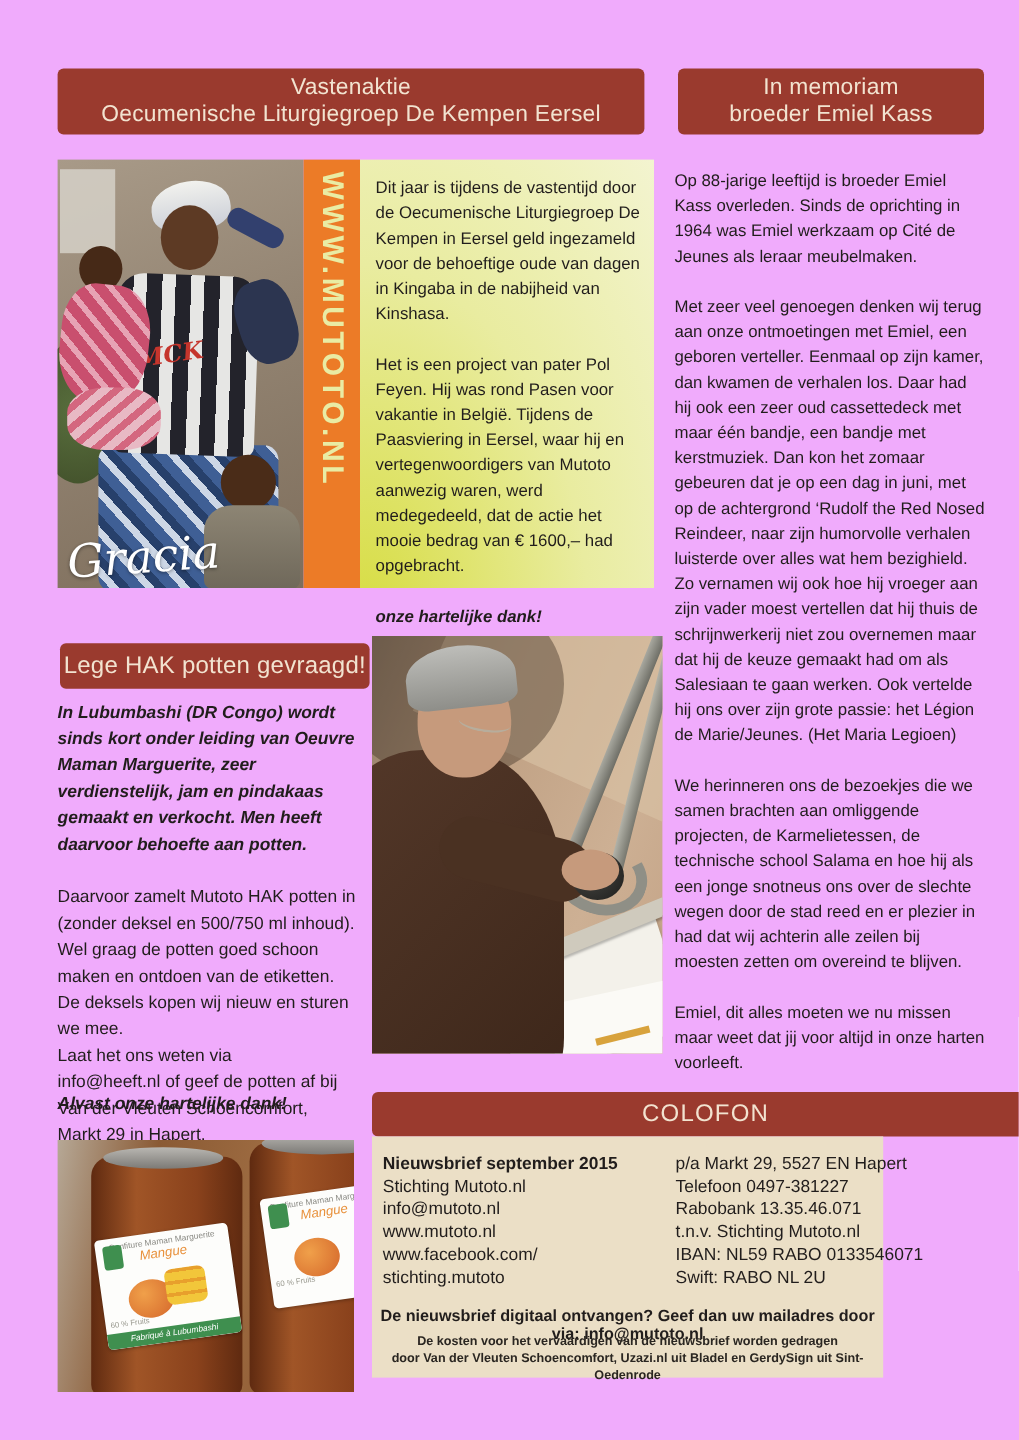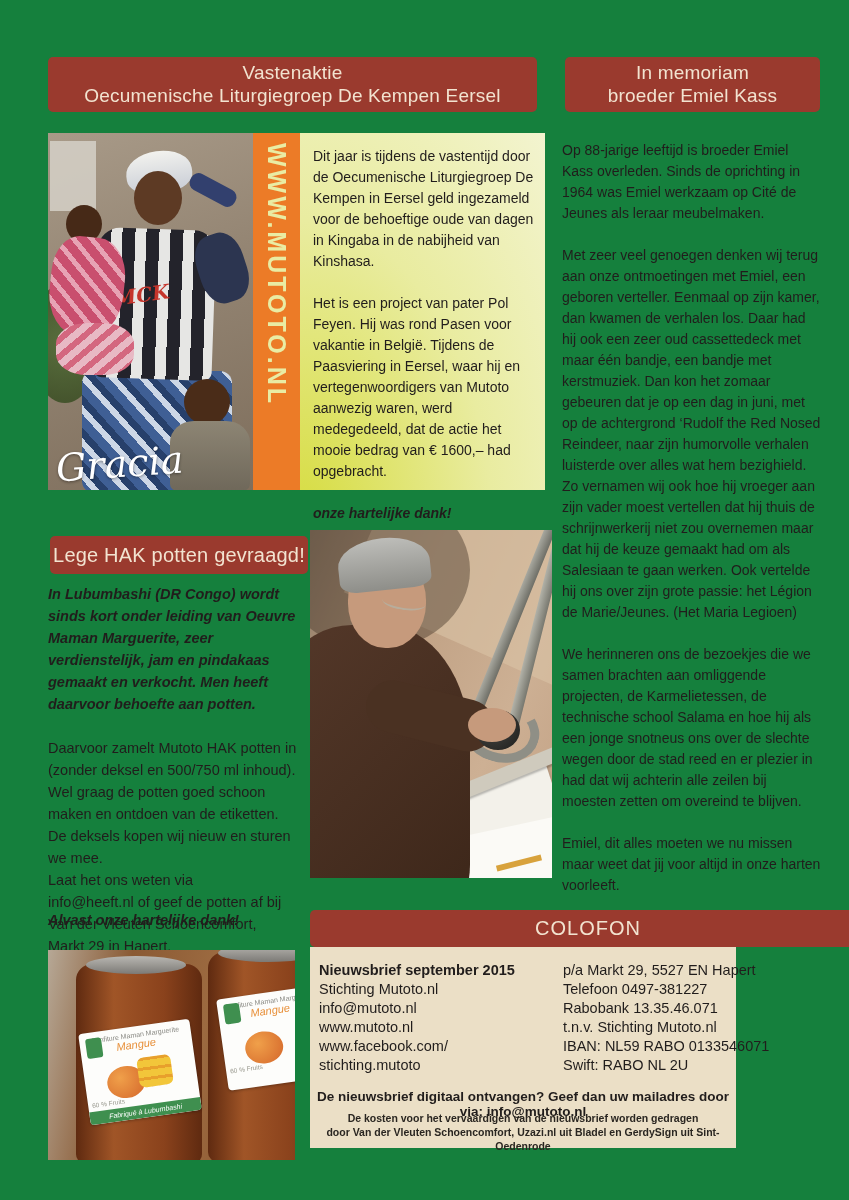--- a/index.html
+++ b/index.html
@@ -1,16 +1,16 @@
 <!DOCTYPE html>
 <html><head>
 <meta charset="utf-8">
 <style>
   html,body{margin:0;padding:0;background:#ffffff;}
-  .page{position:relative;width:849px;height:1200px;background:#15803d;overflow:hidden;
+  .page{position:relative;width:849px;height:1200px;background:#f0abfc;overflow:hidden;
         font-family:"Liberation Sans",sans-serif;color:#211d1c;}
 
   
   .banner{position:absolute;background:#9a3a2e;color:#f2e3d0;text-align:center;
           border-radius:5px;letter-spacing:.2px;}
   .banner .bl{font-size:19px;line-height:23px;}
   .banner-vast{left:48px;top:57px;width:489px;height:55px;padding-top:4px;box-sizing:border-box;}
   .banner-mem{left:565px;top:57px;width:255px;height:55px;padding-top:4px;box-sizing:border-box;}
   .banner-hak{left:50px;top:536px;width:258px;height:38px;}
   .banner-hak .bl{font-size:20px;line-height:38px;}

